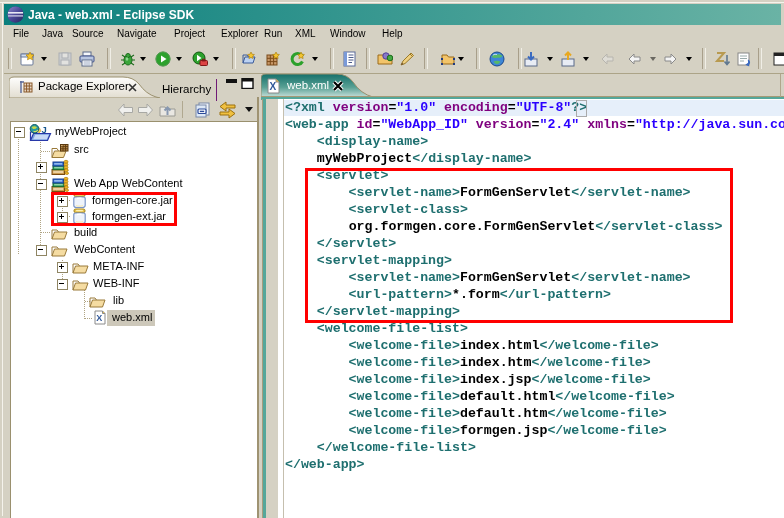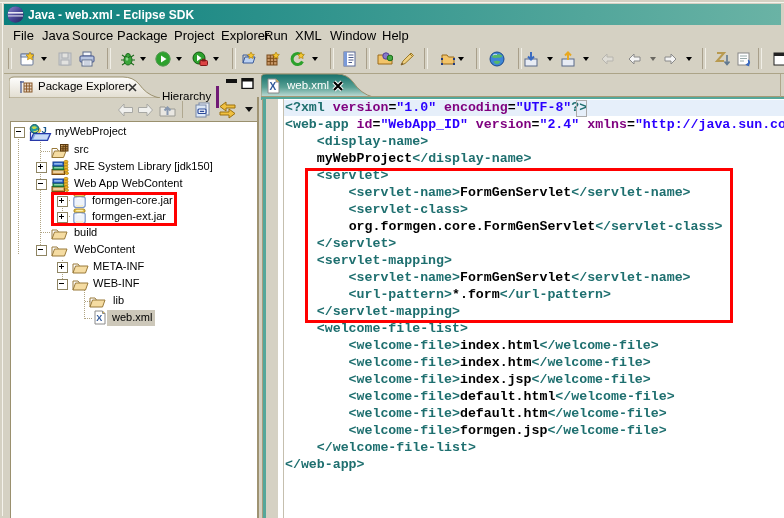--- a/index.html
+++ b/index.html
@@ -4,37 +4,37 @@
 <style>
   html,body{margin:0;padding:0;}
   body{width:784px;height:518px;overflow:hidden;background:#d5d1c3;
        font-family:"Liberation Sans",sans-serif;position:relative;}
   .abs{position:absolute;}
   
   #titlebar{left:4px;top:4px;width:777px;height:21px;
     background:linear-gradient(to right,#0a7f7d,#6ab3a5);}
   #title-text{left:24px;top:4px;color:#fff;font-size:12px;font-weight:bold;}
   
-  #menubar{left:4px;top:25px;width:777px;height:19px;font-size:13px;color:#000;}
+  #menubar{left:4px;top:25px;width:777px;height:19px;font-size:10px;color:#000;}
   .mi{position:absolute;top:3px;}
   
   #toolbar{left:4px;top:44px;width:777px;height:29px;}
   #toolbar-groove{left:4px;top:73px;width:780px;height:2px;
      border-top:1px solid #aca488;}
   .tsep{position:absolute;top:4px;width:2px;height:21px;
      border-left:1px solid #a89f8a;border-right:1px solid #f0eee6;}
   .ticon{position:absolute;top:7px;width:16px;height:16px;}
   .tdd{position:absolute;top:13px;width:0;height:0;border-left:3.5px solid transparent;
      border-right:3.5px solid transparent;border-top:4px solid #000;}
   
   #tabrow{left:4px;top:74px;width:715px;height:24px;text-align:center;}
   
   #pe-tab{left:5px;top:2px;width:152px;height:22px;}
   #pe-tab .txt{position:absolute;left:29px;top:4px;font-size:11.5px;}
-  #hi-tab{left:152px;top:12px;width:60px;height:22px;border-right:3px solid #701a75;}
+  #hi-tab{left:152px;top:5px;width:60px;height:22px;border-right:1px solid #701a75;}
   #hi-tab .txt{position:absolute;left:6px;top:4px;font-size:11.5px;}
   .winbtn{position:absolute;top:4px;width:13px;height:11px;}
   #ed-underline{left:261px;top:97px;width:523px;height:3px;background:#55a79a;}
   
   #view-toolbar{left:10px;top:98px;width:246px;height:23px;}
   #tree-area{left:10px;top:121px;width:246px;height:397px;background:#fff;
      border-top:1px solid #9a906e;border-left:1px solid #9a906e;}
   .trow{position:absolute;font-size:11px;white-space:nowrap;}
   .toggle{position:absolute;width:9px;height:9px;border:1px solid #8f8563;background:#fff;}
   .toggle i{position:absolute;left:1px;top:3px;width:5px;height:1px;background:#000;}
@@ -76,21 +76,21 @@
     <rect x="1" y="6" width="15" height="1.6" fill="#e8e8f4"></rect>
     <rect x="1" y="9.2" width="15" height="1.4" fill="#c0c0dc"></rect>
   </svg>
   <div class="abs" id="title-text">Java - web.xml - Eclipse SDK</div>
 </div>
 
 <div class="abs" id="menubar">
   <span class="mi" style="left:9px">File</span>
   <span class="mi" style="left:38px">Java</span>
   <span class="mi" style="left:68px">Source</span>
-  <span class="mi" style="left:113px">Package</span>
+  <span class="mi" style="left:113px">Navigate</span>
   <span class="mi" style="left:170px">Project</span>
   <span class="mi" style="left:217px">Explorer</span>
   <span class="mi" style="left:260px">Run</span>
   <span class="mi" style="left:291px">XML</span>
   <span class="mi" style="left:326px">Window</span>
   <span class="mi" style="left:378px">Help</span>
 </div>
 
 <div class="abs" id="toolbar">
   <div class="tsep" style="left:4px"></div>
@@ -353,21 +353,20 @@
       <rect x="2" y="3" width="10.5" height="4" fill="#2f6fd0" stroke="#183f90"></rect>
       <rect x="3.2" y="4.1" width="8" height="1.5" fill="#9ec0f0"></rect>
       <g fill="#f0b429" stroke="#a87900" stroke-width=".7">
         <ellipse cx="15" cy="2.8" rx="2" ry="1.5"></ellipse>
         <ellipse cx="15" cy="5.6" rx="2" ry="1.5"></ellipse>
         <ellipse cx="15" cy="8.4" rx="2" ry="1.5"></ellipse>
         <ellipse cx="15.3" cy="11.2" rx="1.9" ry="1.4"></ellipse>
         <ellipse cx="15.8" cy="14.2" rx="1.7" ry="1.3"></ellipse>
       </g>
     </svg>
-  <div class="trow" style="left:74px;top:160px">JRE System Library [jdk150]</div>
   <div class="toggle" style="left:36px;top:179px">
       <i></i>
     </div>
   <svg class="abs" style="left:51px;top:176px" width="18" height="17" viewBox="0 0 18 17">
       <rect x="1" y="10.5" width="12.5" height="5" fill="#cc9a4e" stroke="#7a4a10"></rect>
       <rect x="2.2" y="11.8" width="10" height="2.2" fill="#ecd0a0"></rect>
       <rect x="2" y="6.8" width="11" height="3.9" fill="#2aa05a" stroke="#136a30"></rect>
       <rect x="3.2" y="7.9" width="8.6" height="1.5" fill="#90d0a8"></rect>
       <rect x="2" y="3" width="10.5" height="4" fill="#2f6fd0" stroke="#183f90"></rect>
       <rect x="3.2" y="4.1" width="8" height="1.5" fill="#9ec0f0"></rect>

